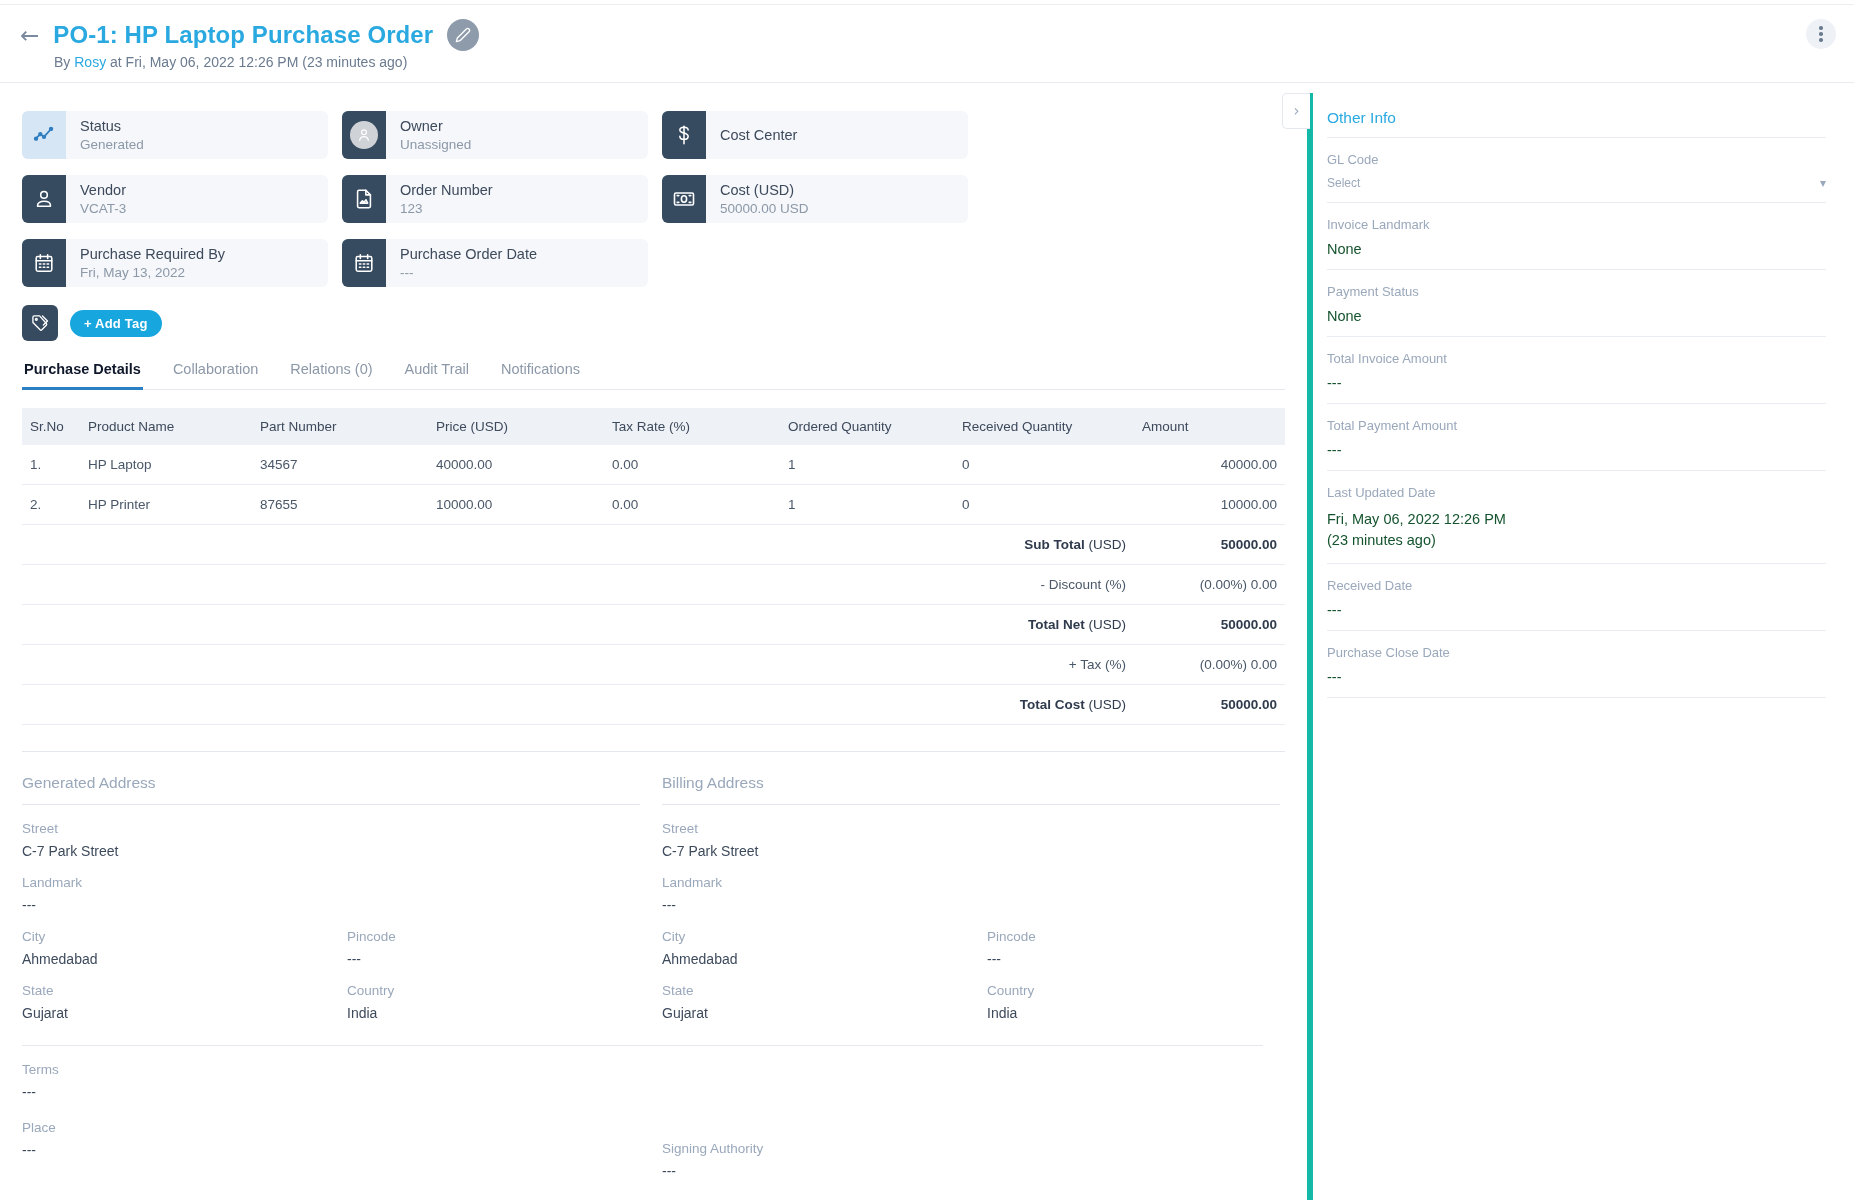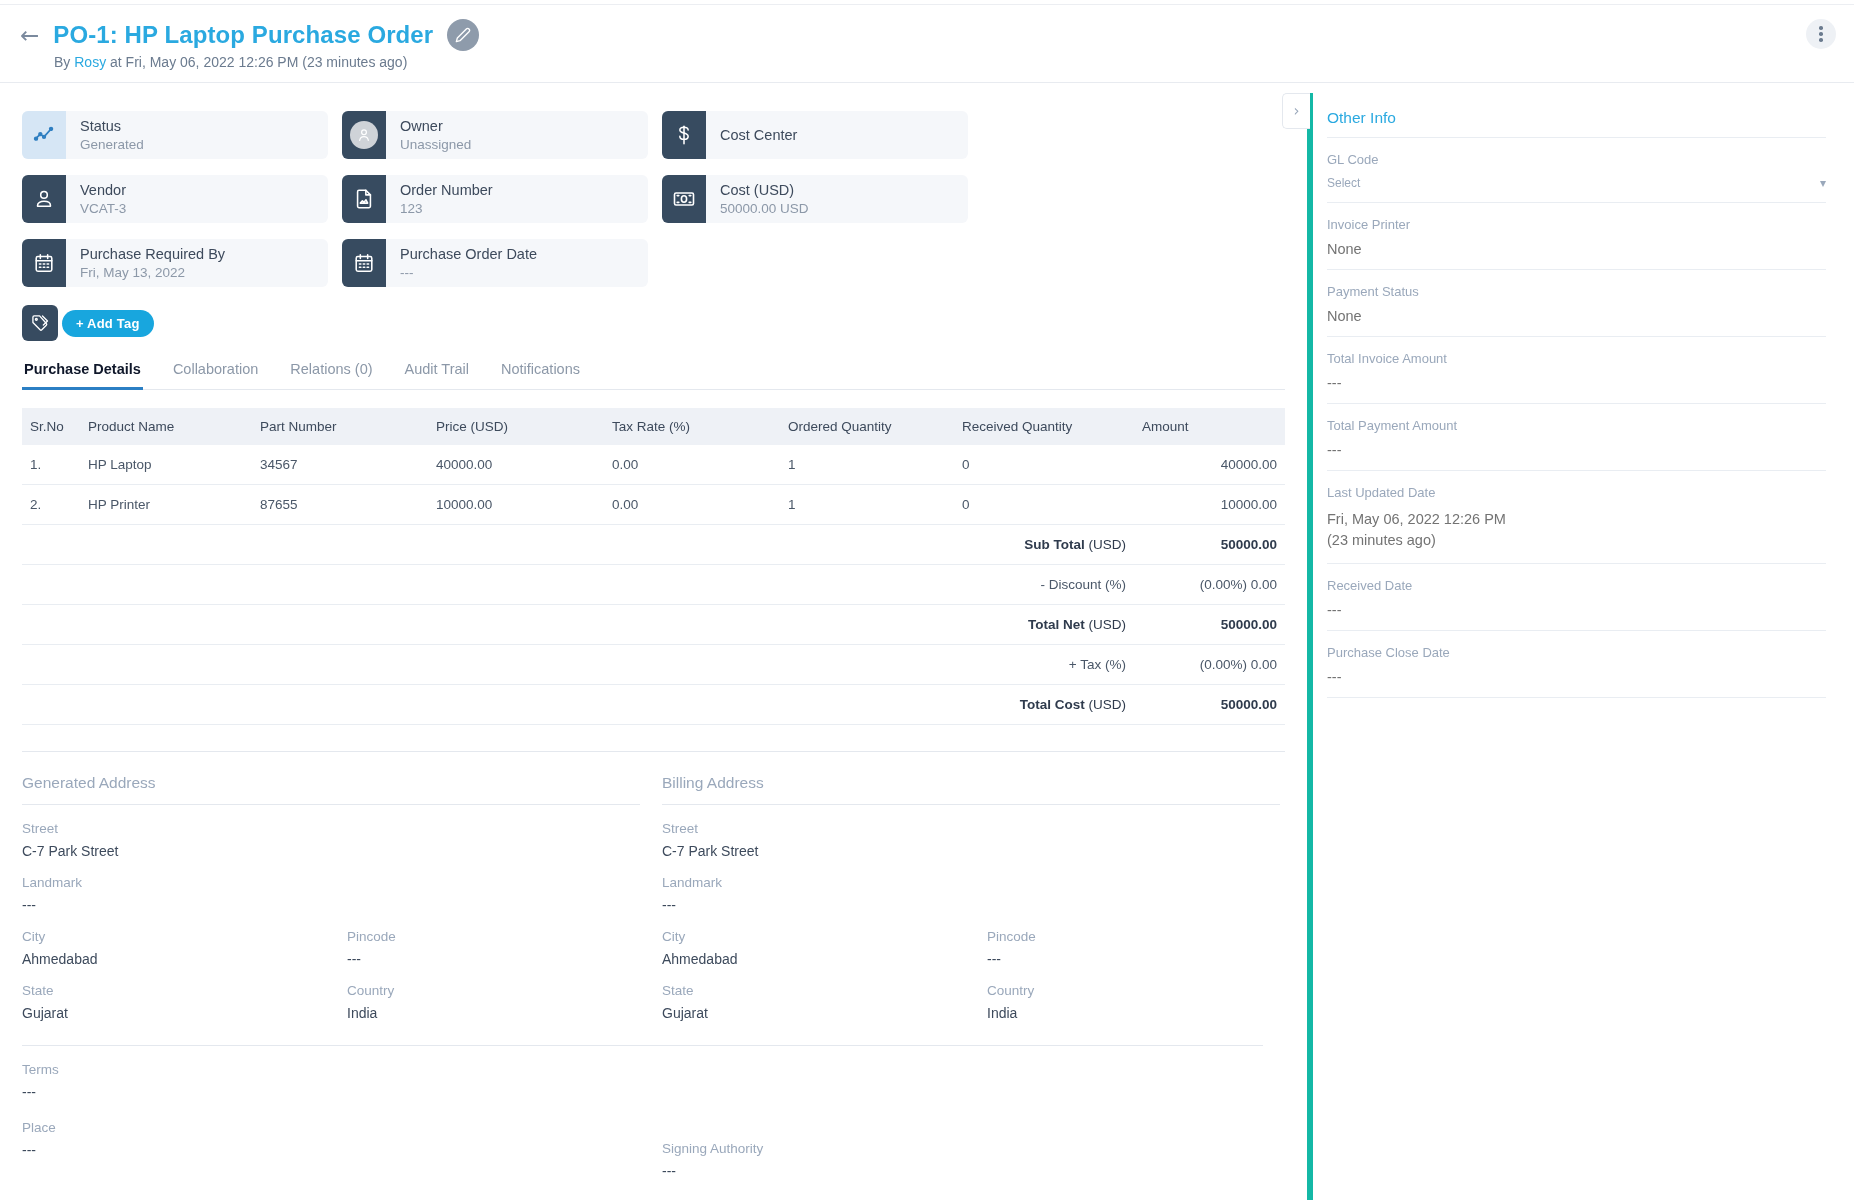--- a/index.html
+++ b/index.html
@@ -69,21 +69,21 @@
   .card-tx { flex: 1 1 auto; display: flex; flex-direction: column; justify-content: center; padding-left: 14px; }
   .card-tx.center { justify-content: center; }
   .card-lbl { font-size: 14.5px; color: #3d4a5c; line-height: 1.25; }
   .card-val { font-size: 13.5px; color: #8c98a8; line-height: 1.3; margin-top: 1px; }
   .avatar-circ {
     width: 28px; height: 28px; border-radius: 50%; background: #cfd3d8;
     display:flex; align-items:center; justify-content:center;
   }
 
   
-  .tagrow { display: flex; align-items: center; gap: 4px; margin-top: 18px; }
+  .tagrow { display: flex; align-items: center; gap: 12px; margin-top: 18px; }
   .tag-ic {
     width: 36px; height: 36px; border-radius: 6px; background: #374b60;
     display: flex; align-items: center; justify-content: center; cursor: pointer;
   }
   .add-tag {
     background: #18a6de; color: #fff; border: none; border-radius: 14px;
     font-size: 13px; font-weight: 700; padding: 6px 14px; cursor: pointer;
     font-family: "Liberation Sans", sans-serif; letter-spacing: .2px;
   }
 
@@ -135,21 +135,21 @@
   .fld-2 { display: flex; }
   .fld-2 > div { width: 325px; flex: 0 0 325px; }
   .bottom-sep { height: 1px; background: #e4e8ee; margin: 24px 22px 0 0; }
 
   
   .side { width: 541px; flex: 0 0 541px; background: #fff; padding: 16px 28px 0 14px; position: relative; }
   .side-title { font-size: 15.5px; color: #2aa9e0; padding-bottom: 10px; }
   .side-sep { height: 1px; background: #e9edf2; }
   .side-fld { padding: 14px 0 12px 0; }
   .side-lbl { font-size: 13px; color: #9aa8bb; }
-  .side-val { font-size: 14.5px; color: #737373; margin-top: 9px; }
+  .side-val { font-size: 14.5px; color: #14532d; margin-top: 9px; }
   .side-select {
     display: flex; align-items: center; justify-content: space-between;
     margin-top: 9px; cursor: pointer;
   }
   .side-select span { font-size: 12px; color: #9aa8bb; }
   .chev-d { color: #b6c0cd; font-size: 13px; font-family: "DejaVu Sans", sans-serif; }
   .collapse-btn {
     position: absolute; left: -31px; top: 0px; width: 28px; height: 36px;
     background: #fff; border: 1px solid #e4e8ee; border-right: none;
     border-radius: 5px 0 0 5px; display: flex; align-items: center; justify-content: center;
@@ -483,21 +483,21 @@
       <div class="side-fld">
         <div class="side-lbl">GL Code</div>
         <div class="side-select">
           <span>Select</span>
           <span class="chev-d">▾</span>
         </div>
       </div>
       <div class="side-sep"></div>
 
       <div class="side-fld">
-        <div class="side-lbl">Invoice Printer</div>
+        <div class="side-lbl">Invoice Landmark</div>
         <div class="side-val">None</div>
       </div>
       <div class="side-sep"></div>
 
       <div class="side-fld">
         <div class="side-lbl">Payment Status</div>
         <div class="side-val">None</div>
       </div>
       <div class="side-sep"></div>
 

